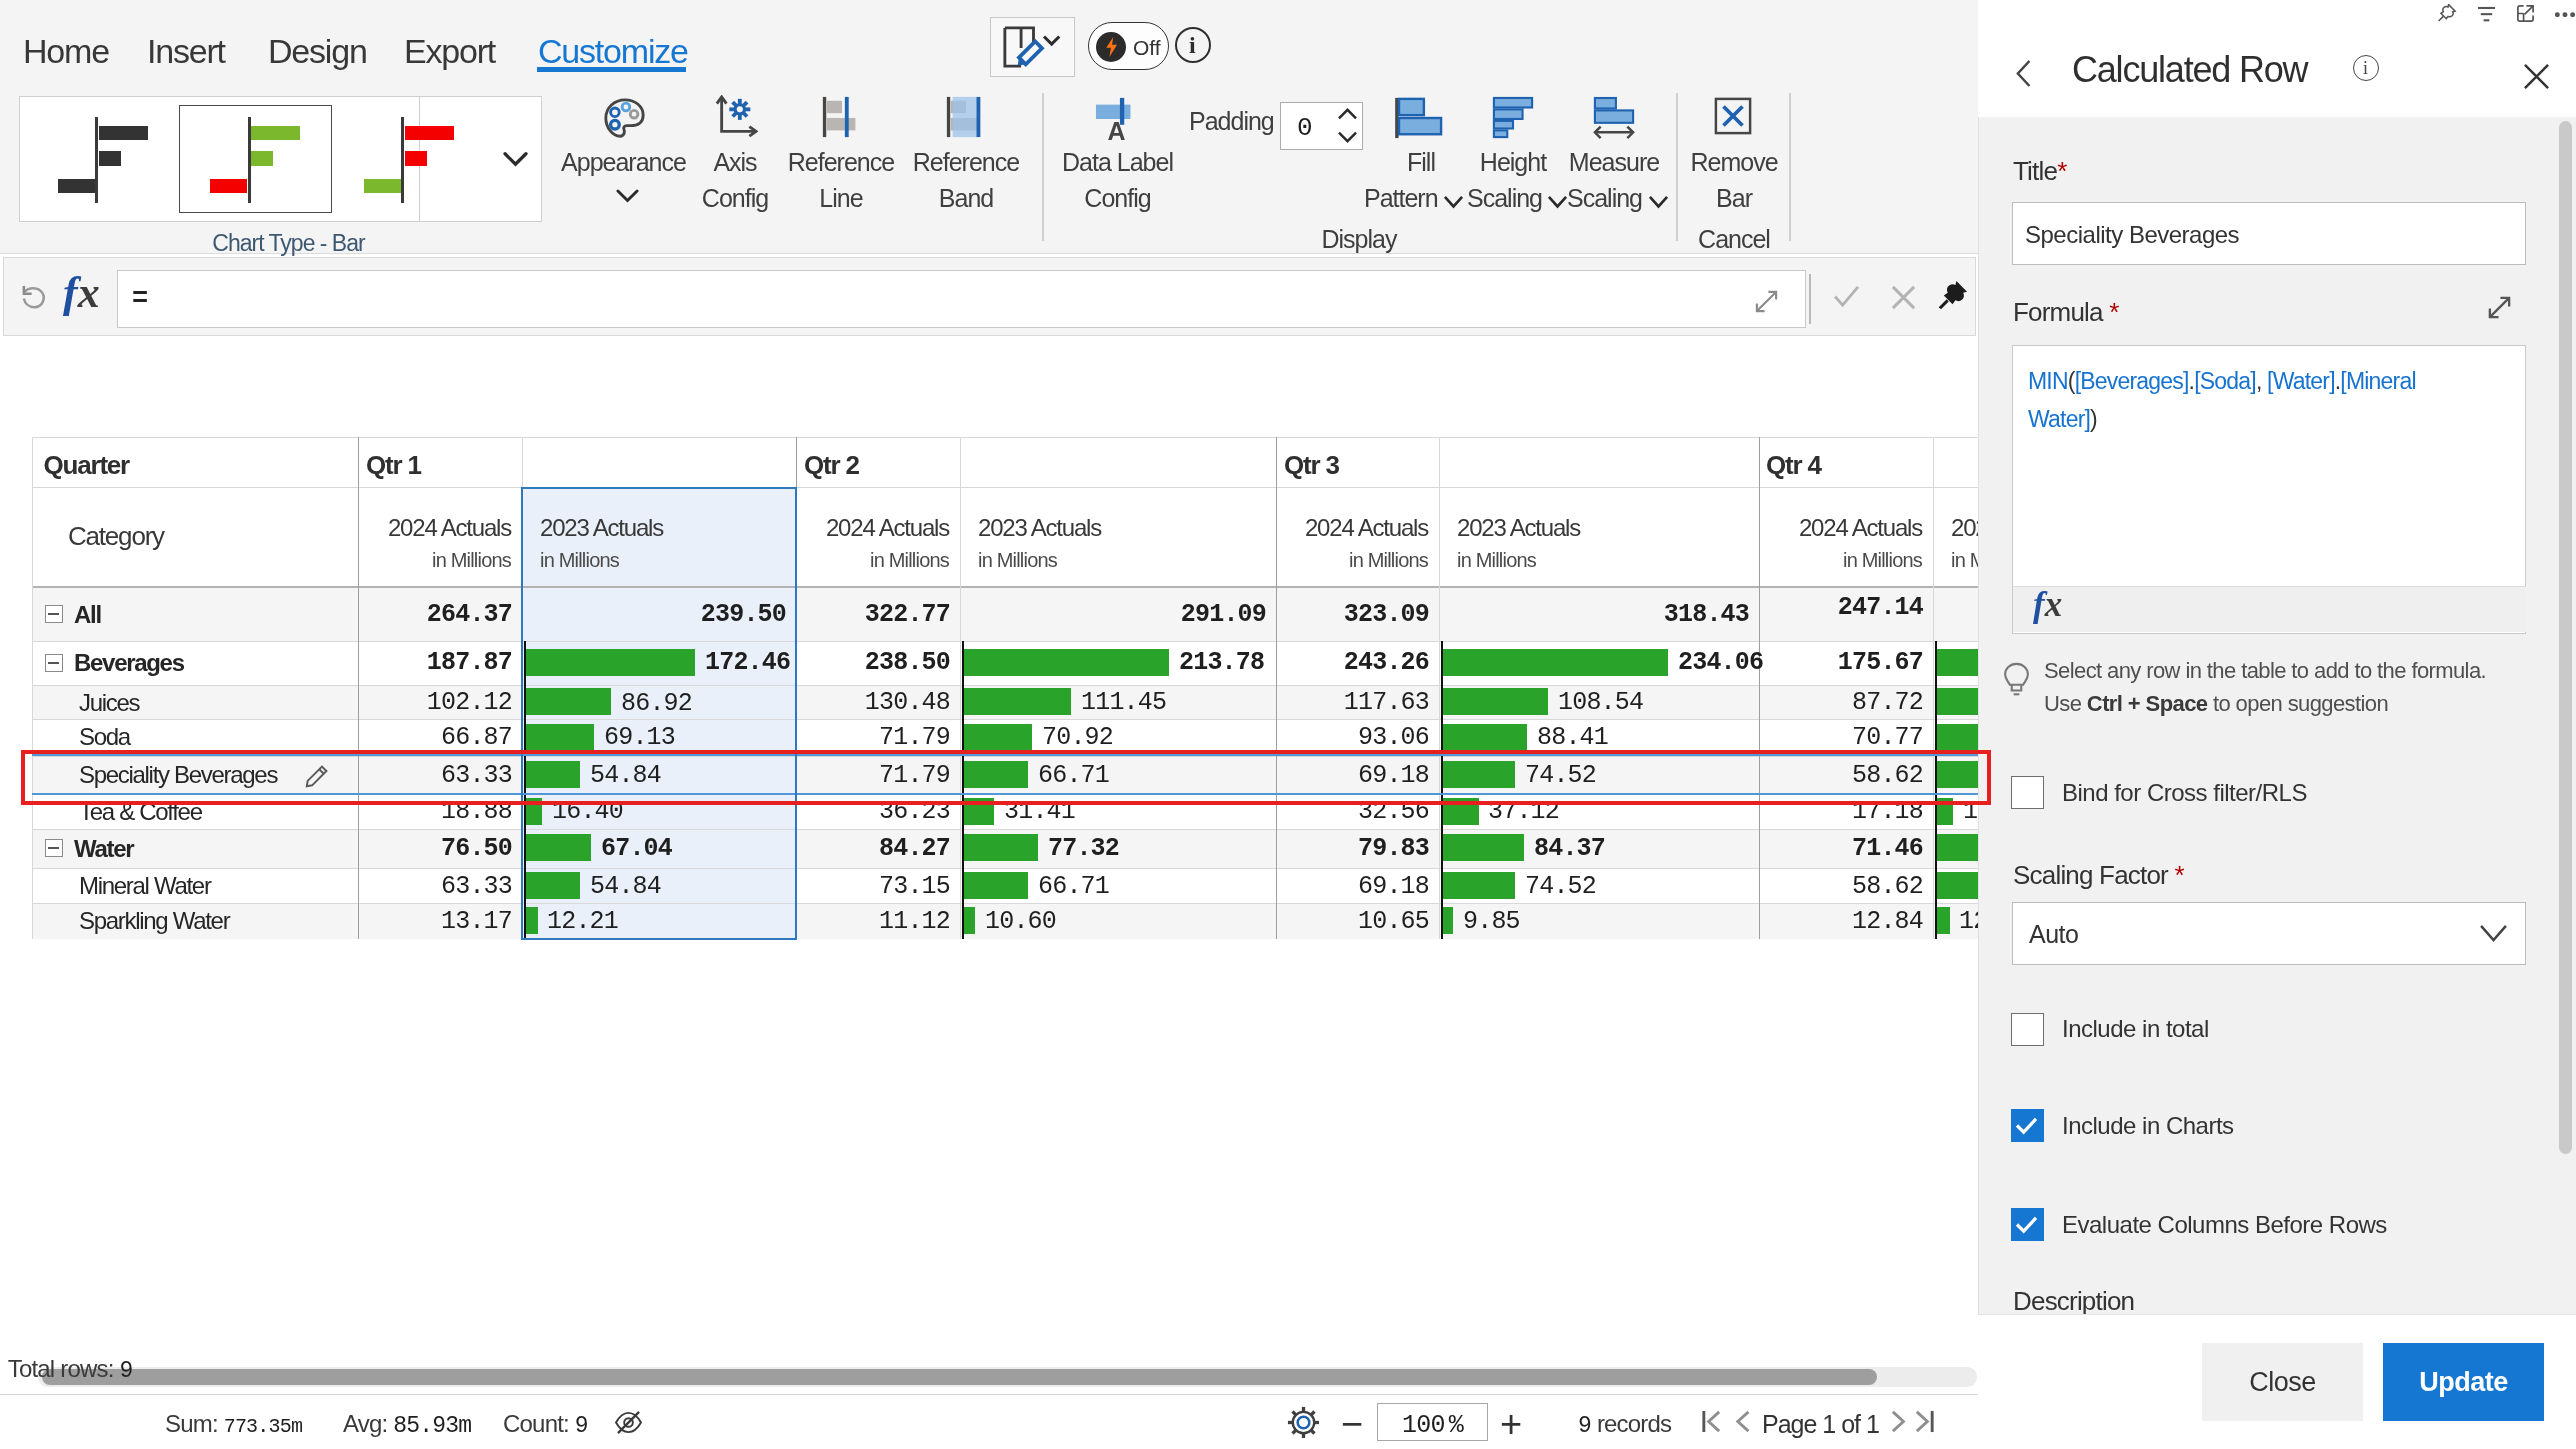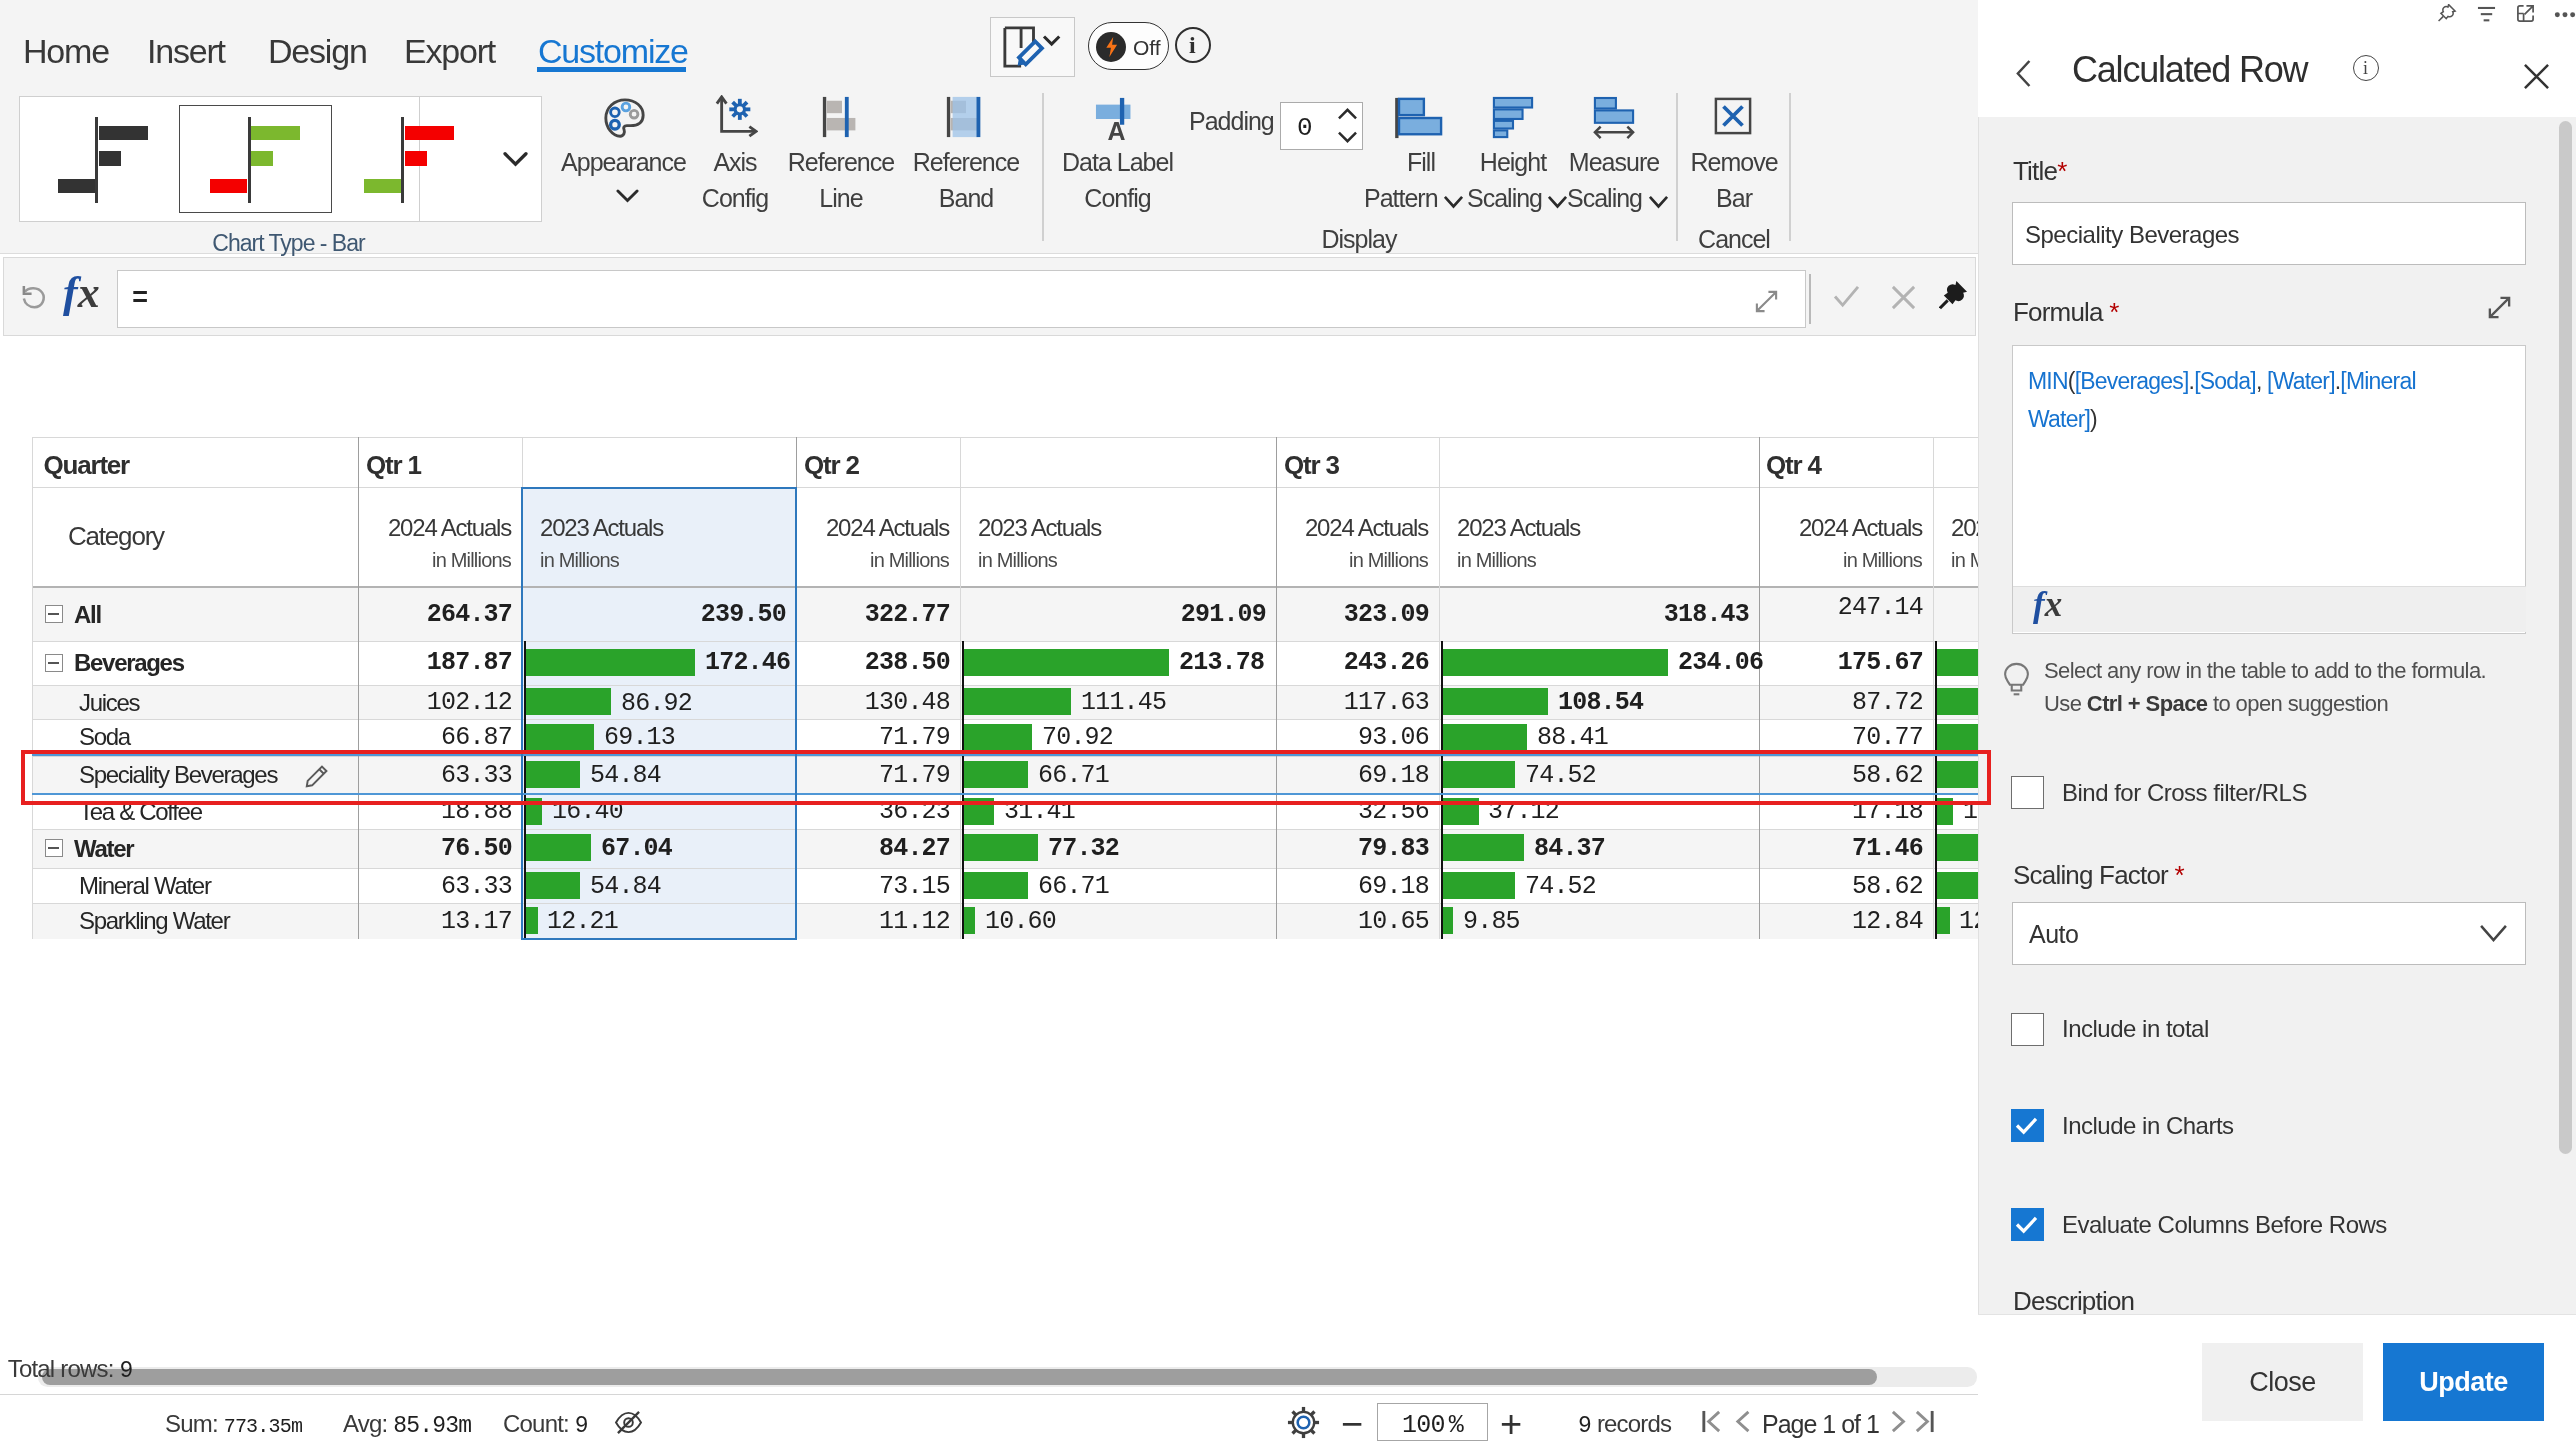--- a/index.html
+++ b/index.html
@@ -244,21 +244,21 @@
 <div class="abs" style="left:1903px;top:204px;width:2.4px;height:298px;background:#111"></div>
 <div class="abs" style="left:12.5px;top:168px;width:18px;height:18px;border:1.4px solid #8a8a8a;background:#fff"></div>
 <div class="abs" style="left:16.3px;top:176px;width:10.6px;height:1.9px;background:#555"></div>
 <div class="abs" style="left:42px;top:150px;height:55px;display:flex;align-items:center;font-size:24px;letter-spacing:-1.3px;font-weight:bold;color:#262626">All</div>
 <div class="abs num" style="right:1466px;top:150px;height:55px;display:flex;align-items:center;font-weight:bold">264.37</div>
 <div class="abs num" style="right:1192px;top:150px;height:55px;display:flex;align-items:center;font-weight:bold">239.50</div>
 <div class="abs num" style="right:1028px;top:150px;height:55px;display:flex;align-items:center;font-weight:bold">322.77</div>
 <div class="abs num" style="right:712px;top:150px;height:55px;display:flex;align-items:center;font-weight:bold">291.09</div>
 <div class="abs num" style="right:549px;top:150px;height:55px;display:flex;align-items:center;font-weight:bold">323.09</div>
 <div class="abs num" style="right:229px;top:150px;height:55px;display:flex;align-items:center;font-weight:bold">318.43</div>
-<div class="abs num" style="right:55px;top:150px;height:41px;display:flex;align-items:center;font-weight:normal">247.14</div>
+<div class="abs num" style="right:55px;top:150px;height:41px;display:flex;align-items:center;font-weight:bold">247.14</div>
 <div class="abs" style="left:12.5px;top:217px;width:18px;height:18px;border:1.4px solid #8a8a8a;background:#fff"></div>
 <div class="abs" style="left:16.3px;top:225px;width:10.6px;height:1.9px;background:#555"></div>
 <div class="abs" style="left:42px;top:204px;height:43px;display:flex;align-items:center;font-size:24px;letter-spacing:-1.3px;font-weight:bold;color:#262626">Beverages</div>
 <div class="abs num" style="right:1466px;top:204px;height:43px;display:flex;align-items:center;font-weight:bold">187.87</div>
 <div class="abs" style="left:494px;top:212px;width:169px;height:27px;background:#2aa32a"></div>
 <div class="abs num" style="left:673px;top:204px;height:43px;display:flex;align-items:center;font-weight:bold">172.46</div>
 <div class="abs num" style="right:1028px;top:204px;height:43px;display:flex;align-items:center;font-weight:bold">238.50</div>
 <div class="abs" style="left:932px;top:212px;width:205px;height:27px;background:#2aa32a"></div>
 <div class="abs num" style="left:1147px;top:204px;height:43px;display:flex;align-items:center;font-weight:bold">213.78</div>
 <div class="abs num" style="right:549px;top:204px;height:43px;display:flex;align-items:center;font-weight:bold">243.26</div>
@@ -269,21 +269,21 @@
 
 <div class="abs" style="left:47px;top:248px;height:35px;display:flex;align-items:center;font-size:24px;letter-spacing:-1.3px;font-weight:normal;color:#262626">Juices</div>
 <div class="abs num" style="right:1466px;top:248px;height:35px;display:flex;align-items:center;font-weight:normal">102.12</div>
 <div class="abs" style="left:494px;top:251px;width:85px;height:27px;background:#2aa32a"></div>
 <div class="abs num" style="left:589px;top:248px;height:37px;display:flex;align-items:center;font-weight:normal">86.92</div>
 <div class="abs num" style="right:1028px;top:248px;height:35px;display:flex;align-items:center;font-weight:normal">130.48</div>
 <div class="abs" style="left:932px;top:251px;width:107px;height:27px;background:#2aa32a"></div>
 <div class="abs num" style="left:1049px;top:248px;height:35px;display:flex;align-items:center;font-weight:normal">111.45</div>
 <div class="abs num" style="right:549px;top:248px;height:35px;display:flex;align-items:center;font-weight:normal">117.63</div>
 <div class="abs" style="left:1411px;top:251px;width:105px;height:27px;background:#2aa32a"></div>
-<div class="abs num" style="left:1526px;top:248px;height:35px;display:flex;align-items:center;font-weight:bold">108.54</div>
+<div class="abs num" style="left:1526px;top:248px;height:35px;display:flex;align-items:center;font-weight:normal">108.54</div>
 <div class="abs num" style="right:55px;top:248px;height:35px;display:flex;align-items:center;font-weight:normal">87.72</div>
 <div class="abs" style="left:1905px;top:251px;width:84px;height:27px;background:#2aa32a"></div>
 
 <div class="abs" style="left:47px;top:282px;height:36px;display:flex;align-items:center;font-size:24px;letter-spacing:-1.3px;font-weight:normal;color:#262626">Soda</div>
 <div class="abs num" style="right:1466px;top:282px;height:36px;display:flex;align-items:center;font-weight:normal">66.87</div>
 <div class="abs" style="left:494px;top:287px;width:68px;height:27px;background:#2aa32a"></div>
 <div class="abs num" style="left:572px;top:282px;height:36px;display:flex;align-items:center;font-weight:normal">69.13</div>
 <div class="abs num" style="right:1028px;top:282px;height:36px;display:flex;align-items:center;font-weight:normal">71.79</div>
 <div class="abs" style="left:932px;top:287px;width:68px;height:27px;background:#2aa32a"></div>
 <div class="abs num" style="left:1010px;top:282px;height:36px;display:flex;align-items:center;font-weight:normal">70.92</div>

